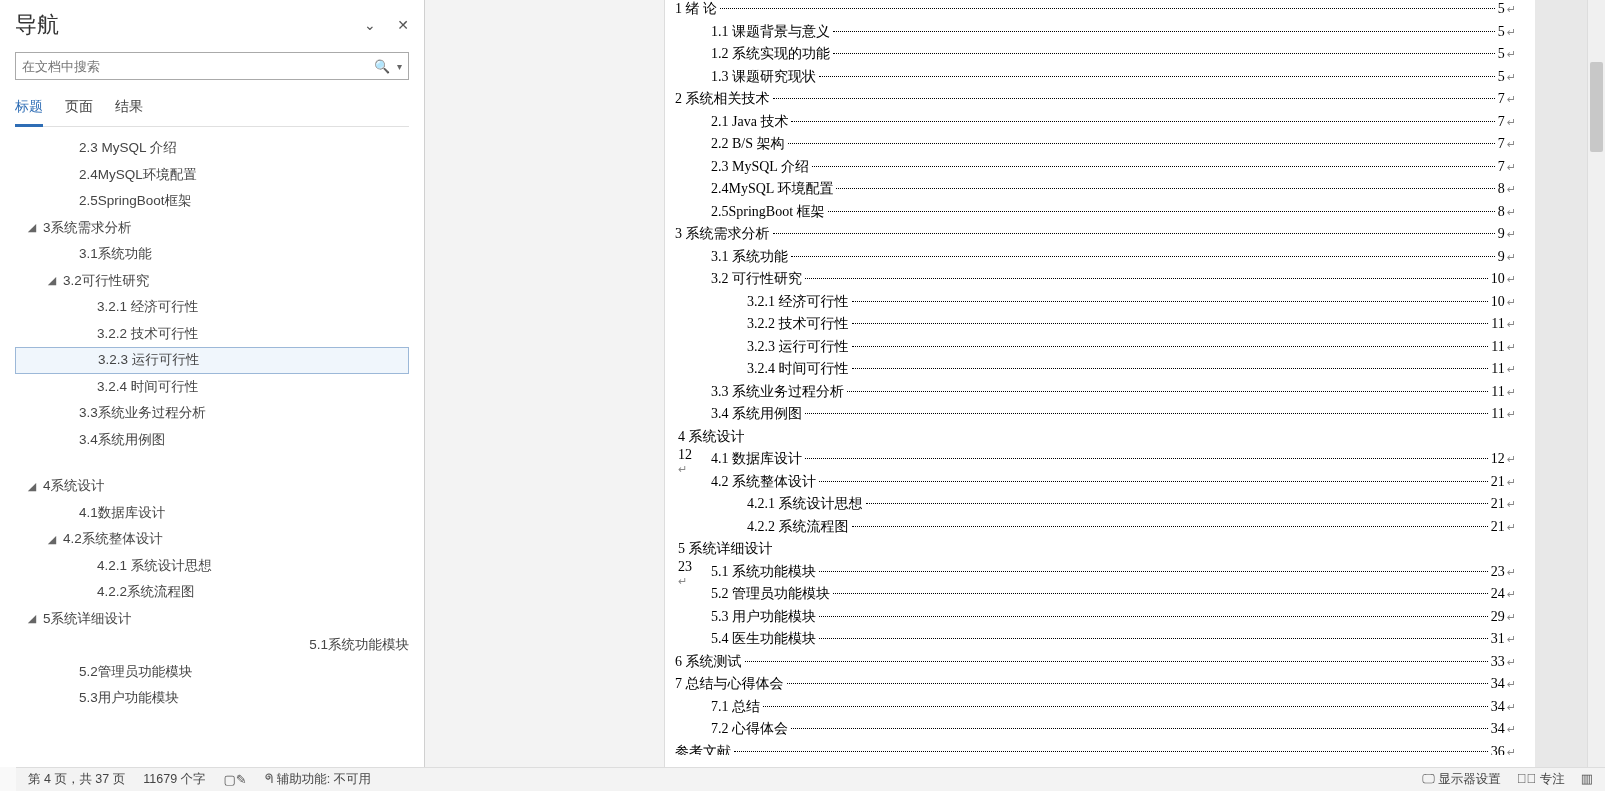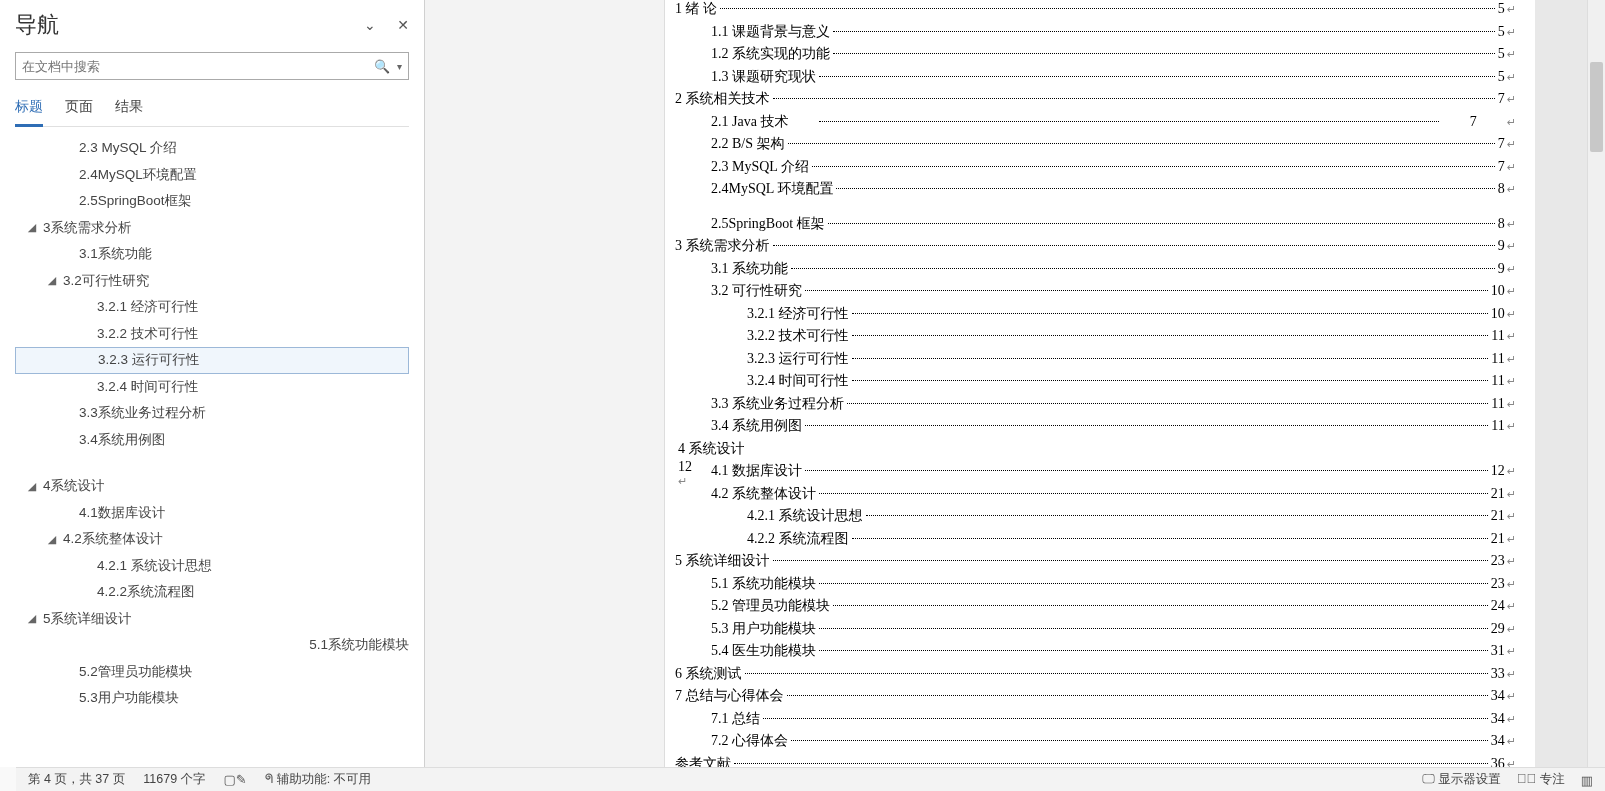--- a/index.html
+++ b/index.html
@@ -25,21 +25,21 @@
 .page{background:#fff;width:870px;padding:0 19px 0 10px;font-family:"SimSun","Times New Roman",serif;font-size:14px;color:#000;position:relative}
 .toc-row{display:flex;align-items:baseline;height:22.5px;white-space:nowrap}
 .toc-title{flex-shrink:0}
 .toc-dots{flex:1;border-bottom:1.5px dotted #000;margin:0 3px;position:relative;top:-4px}
 .toc-page{flex-shrink:0}
 .ret{color:#888;font-size:11px;margin-left:2px}
 .doc-scroll{position:absolute;right:0;top:0;bottom:0;width:18px;background:#f0f0f0;border-left:1px solid #ddd}
 .doc-scroll-thumb{position:absolute;top:62px;left:2px;right:2px;height:90px;background:#c8c8c8;border-radius:2px}
 .status-bar{position:absolute;bottom:0;left:16px;right:0;height:24px;background:#f3f3f3;border-top:1px solid #ddd;display:flex;align-items:center;padding:0 12px;font-size:12.5px;color:#444;justify-content:space-between}
 .status-left{display:flex;align-items:center;gap:18px}
-.status-right{display:flex;align-items:flex-end;gap:16px}
+.status-right{display:flex;align-items:flex-start;gap:16px}
 .sicon{font-size:13px;color:#555}
 </style>
 </head>
 <body>
 
 <div class="main">
   <div class="nav-pane">
     <div class="nav-header">
       <div class="nav-title">导航</div>
       <div class="nav-header-icons">
@@ -173,21 +173,21 @@
           <span class="toc-dots"></span>
           <span class="toc-page">5</span>
           <span class="ret">↵</span>
         </div>
         <div class="toc-row" style="padding-left: 0px;">
           <span class="toc-title">2 系统相关技术</span>
           <span class="toc-dots"></span>
           <span class="toc-page">7</span>
           <span class="ret">↵</span>
         </div>
-        <div class="toc-row" style="padding-left: 36px; gap: 28px;">
+        <div class="toc-row" style="padding-left: 36px;">
           <span class="toc-title">2.1 Java 技术</span>
           <span class="toc-dots"></span>
           <span class="toc-page">7</span>
           <span class="ret">↵</span>
         </div>
         <div class="toc-row" style="padding-left: 36px;">
           <span class="toc-title">2.2 B/S 架构</span>
           <span class="toc-dots"></span>
           <span class="toc-page">7</span>
           <span class="ret">↵</span>
@@ -197,21 +197,21 @@
           <span class="toc-dots"></span>
           <span class="toc-page">7</span>
           <span class="ret">↵</span>
         </div>
         <div class="toc-row" style="padding-left: 36px;">
           <span class="toc-title">2.4MySQL 环境配置</span>
           <span class="toc-dots"></span>
           <span class="toc-page">8</span>
           <span class="ret">↵</span>
         </div>
-        <div class="toc-row" style="padding-left: 36px; margin-top: 12px;">
+        <div class="toc-row" style="padding-left: 36px;">
           <span class="toc-title">2.5SpringBoot 框架</span>
           <span class="toc-dots"></span>
           <span class="toc-page">8</span>
           <span class="ret">↵</span>
         </div>
         <div class="toc-row" style="padding-left: 0px;">
           <span class="toc-title">3 系统需求分析</span>
           <span class="toc-dots"></span>
           <span class="toc-page">9</span>
           <span class="ret">↵</span>
@@ -287,21 +287,21 @@
           <span class="toc-dots"></span>
           <span class="toc-page">21</span>
           <span class="ret">↵</span>
         </div>
         <div class="toc-row" style="padding-left: 72px;">
           <span class="toc-title">4.2.2 系统流程图</span>
           <span class="toc-dots"></span>
           <span class="toc-page">21</span>
           <span class="ret">↵</span>
         </div>
-        <div class="toc-row" style="padding-left: 0px;">
+        <div class="toc-row" style="padding-left: 0px; flex-direction: column;">
           <span class="toc-title">5 系统详细设计</span>
           <span class="toc-dots"></span>
           <span class="toc-page">23</span>
           <span class="ret">↵</span>
         </div>
         <div class="toc-row" style="padding-left: 36px;">
           <span class="toc-title">5.1 系统功能模块</span>
           <span class="toc-dots"></span>
           <span class="toc-page">23</span>
           <span class="ret">↵</span>

